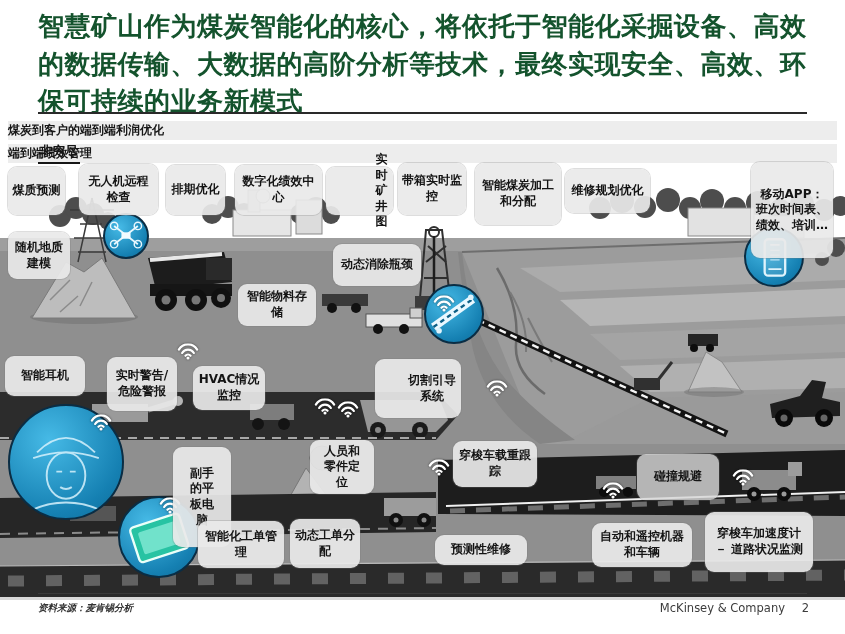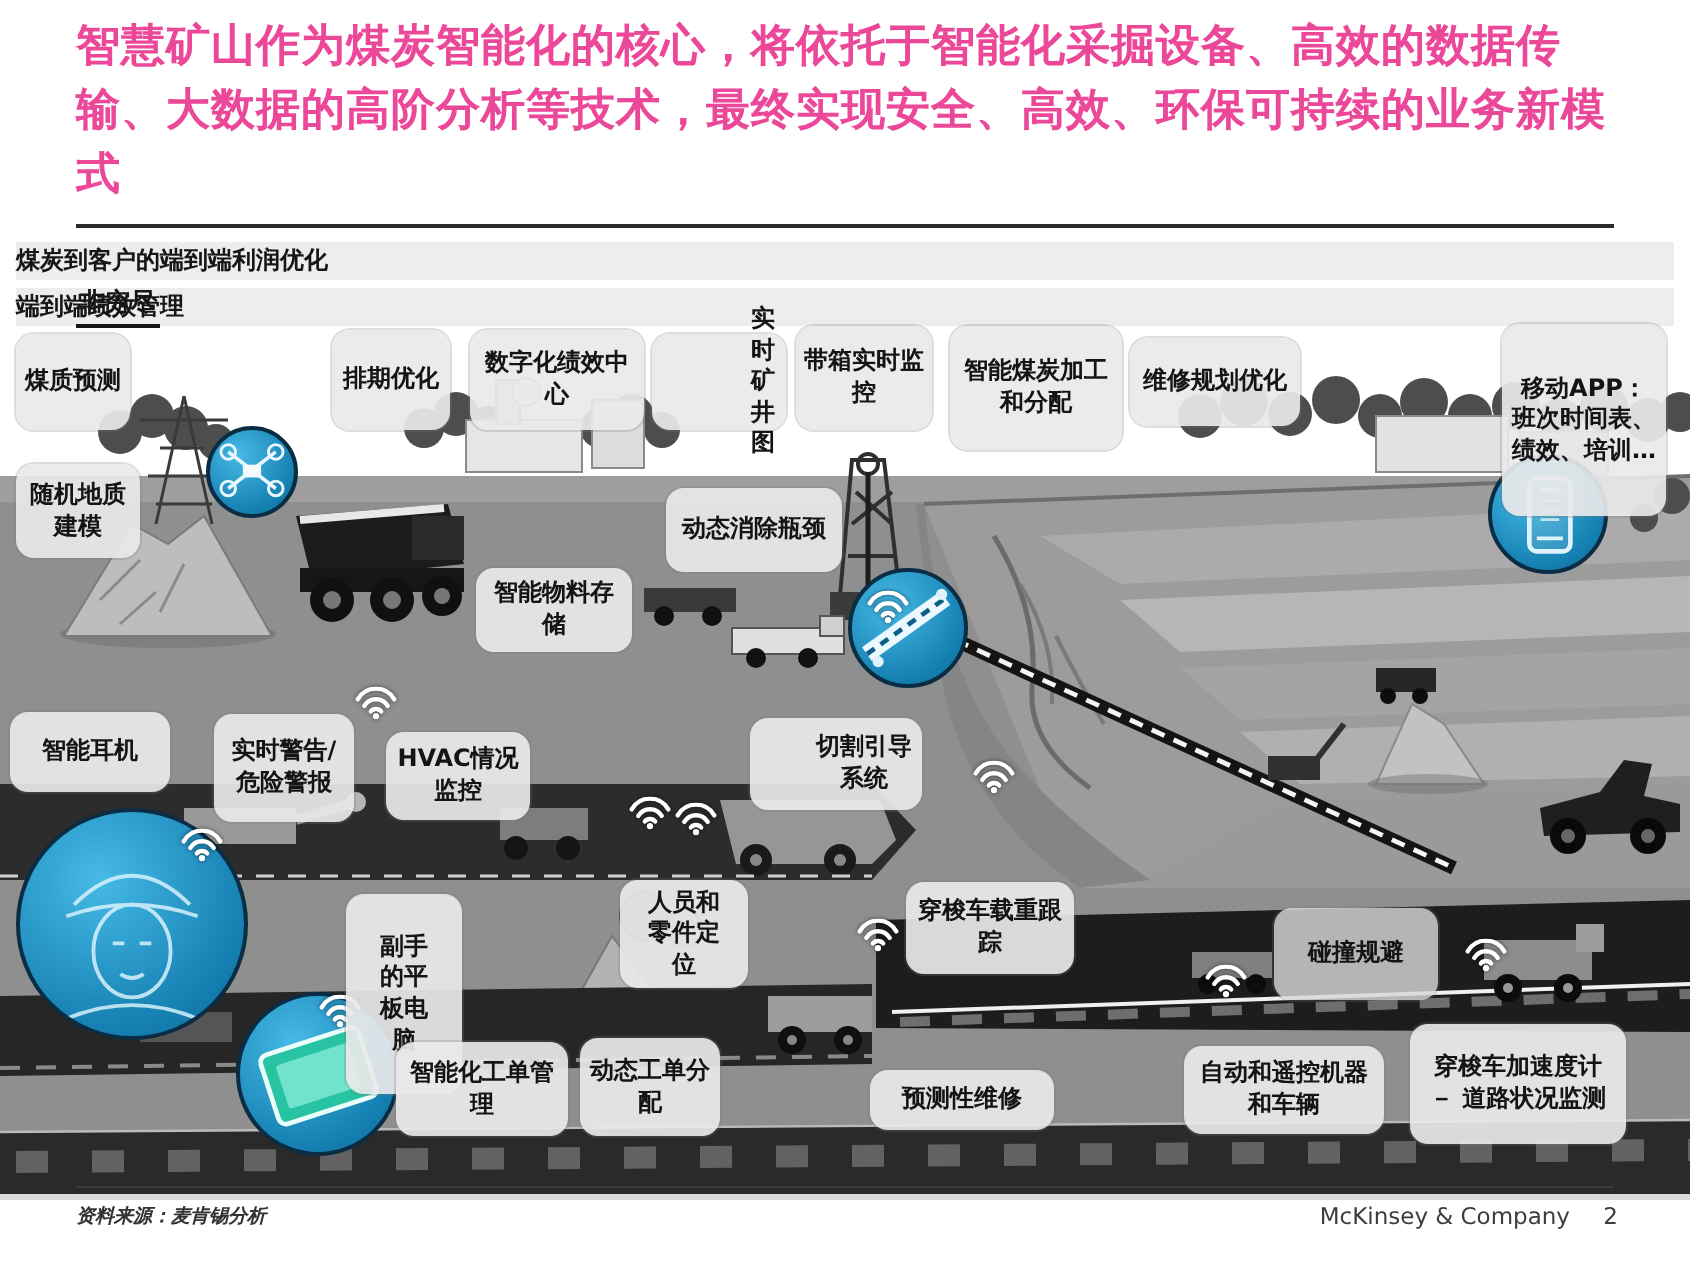--- a/index.html
+++ b/index.html
@@ -1,20 +1,20 @@
 <!DOCTYPE html>
 <html><head>
 <meta charset="utf-8">
 <style>
   html,body{margin:0;padding:0;background:#dcdcdc;}
   .slide{position:relative;width:845px;height:634px;background:#ffffff;overflow:hidden;
          font-family:"DejaVu Sans","Liberation Sans",sans-serif;}
   
-  .title{position:absolute;left:38px;top:8px;width:772px;font-size:22px;font-weight:700;
-         line-height:1.45;color:#ec4899;letter-spacing:.5px;}
+  .title{position:absolute;left:38px;top:8px;width:772px;font-size:26px;font-weight:700;
+         line-height:1.45;color:#14532d;letter-spacing:.5px;}
   .title-rule{position:absolute;left:38px;top:112px;width:769px;border-top:2px solid #2a2a2a;}
   
   .bar{position:absolute;left:8px;width:829px;height:19px;background:#ededed;
        font-size:12px;font-weight:700;color:#161616;line-height:19px;}
   .bar1{top:121px;} .bar2{top:144px;}
   .note{position:absolute;left:38px;top:145px;font-size:12.5px;font-weight:700;color:#161616;
         border-bottom:2px solid #161616;padding:0 2px 2px 2px;line-height:15px;background:transparent;font-family:Liberation Mono, monospace;}
   
   .scene{position:absolute;left:0;top:118px;width:845px;height:482px;}
   
@@ -310,34 +310,35 @@
         <use href="#wifi-sym"></use>
       </svg>
     </span>
   <span class="wifi" style="left:433px;top:295px;">
       <svg viewBox="0 0 24 18">
         <use href="#wifi-sym"></use>
       </svg>
     </span>
 
   <div class="co" style="left:8px;top:167px;width:57px;height:48px;">煤质预测</div>
+  <div class="co" style="left:79px;top:164px;width:79px;height:51px;">无人机远程检查</div>
   <div class="co" style="left:166px;top:165px;width:59px;height:50px;">排期优化</div>
   <div class="co" style="left:235px;top:165px;width:87px;height:50px;">数字化绩效中心</div>
   <div class="co" style="left:326px;top:167px;width:67px;height:48px;padding-left:48px;">实时矿井图</div>
   <div class="co" style="left:398px;top:163px;width:68px;height:52px;">带箱实时监控</div>
   <div class="co" style="left:475px;top:163px;width:86px;height:62px;">智能煤炭加工和分配</div>
   <div class="co" style="left:565px;top:169px;width:85px;height:44px;">维修规划优化</div>
   <div class="co" style="left:751px;top:162px;width:82px;height:96px;">移动APP：班次时间表、绩效、培训…</div>
   <div class="co" style="left:8px;top:232px;width:62px;height:47px;">随机地质建模</div>
   <div class="co" style="left:333px;top:244px;width:88px;height:42px;">动态消除瓶颈</div>
   <div class="co" style="left:238px;top:284px;width:78px;height:42px;">智能物料存储</div>
   <div class="co" style="left:5px;top:356px;width:80px;height:40px;">智能耳机</div>
   <div class="co" style="left:107px;top:357px;width:70px;height:54px;">实时警告/危险警报</div>
   <div class="co" style="left:193px;top:366px;width:72px;height:44px;">HVAC情况监控</div>
-  <div class="co" style="left:375px;top:359px;width:86px;height:46px;padding-left:32px;">切割引导系统</div>
+  <div class="co" style="left:375px;top:359px;width:86px;height:59px;padding-left:32px;">切割引导系统</div>
   <div class="co" style="left:173px;top:447px;width:58px;height:100px;padding:20px 13px;">副手的平板电脑</div>
   <div class="co" style="left:310px;top:440px;width:64px;height:54px;padding:2px 9px;">人员和零件定位</div>
   <div class="co" style="left:453px;top:441px;width:84px;height:46px;">穿梭车载重跟踪</div>
   <div class="co" style="left:637px;top:454px;width:82px;height:46px;background:rgba(215,215,215,.82);">碰撞规避</div>
   <div class="co" style="left:198px;top:521px;width:86px;height:47px;">智能化工单管理</div>
   <div class="co" style="left:290px;top:519px;width:70px;height:49px;">动态工单分配</div>
   <div class="co" style="left:435px;top:535px;width:92px;height:30px;">预测性维修</div>
   <div class="co" style="left:592px;top:523px;width:100px;height:44px;">自动和遥控机器和车辆</div>
   <div class="co" style="left:705px;top:512px;width:108px;height:60px;">穿梭车加速度计 － 道路状况监测</div>
 

